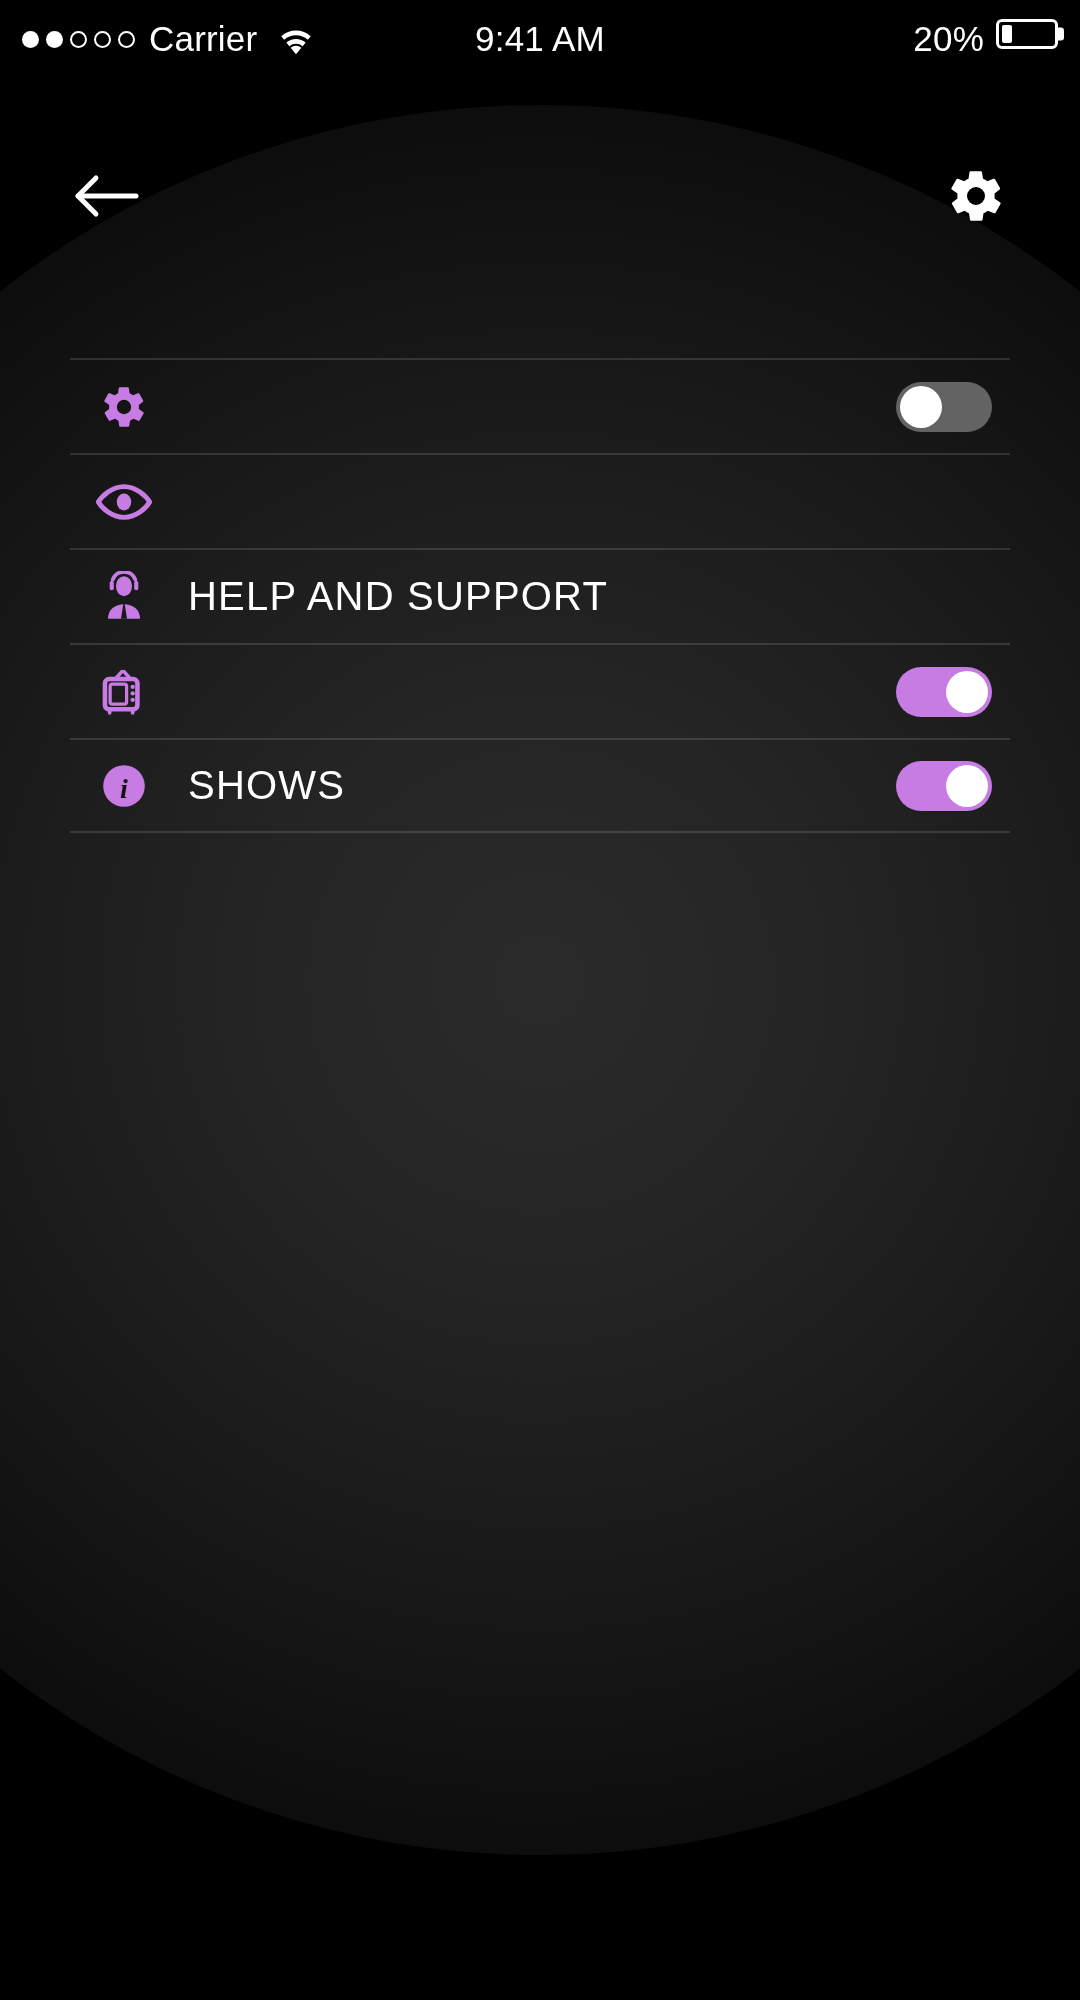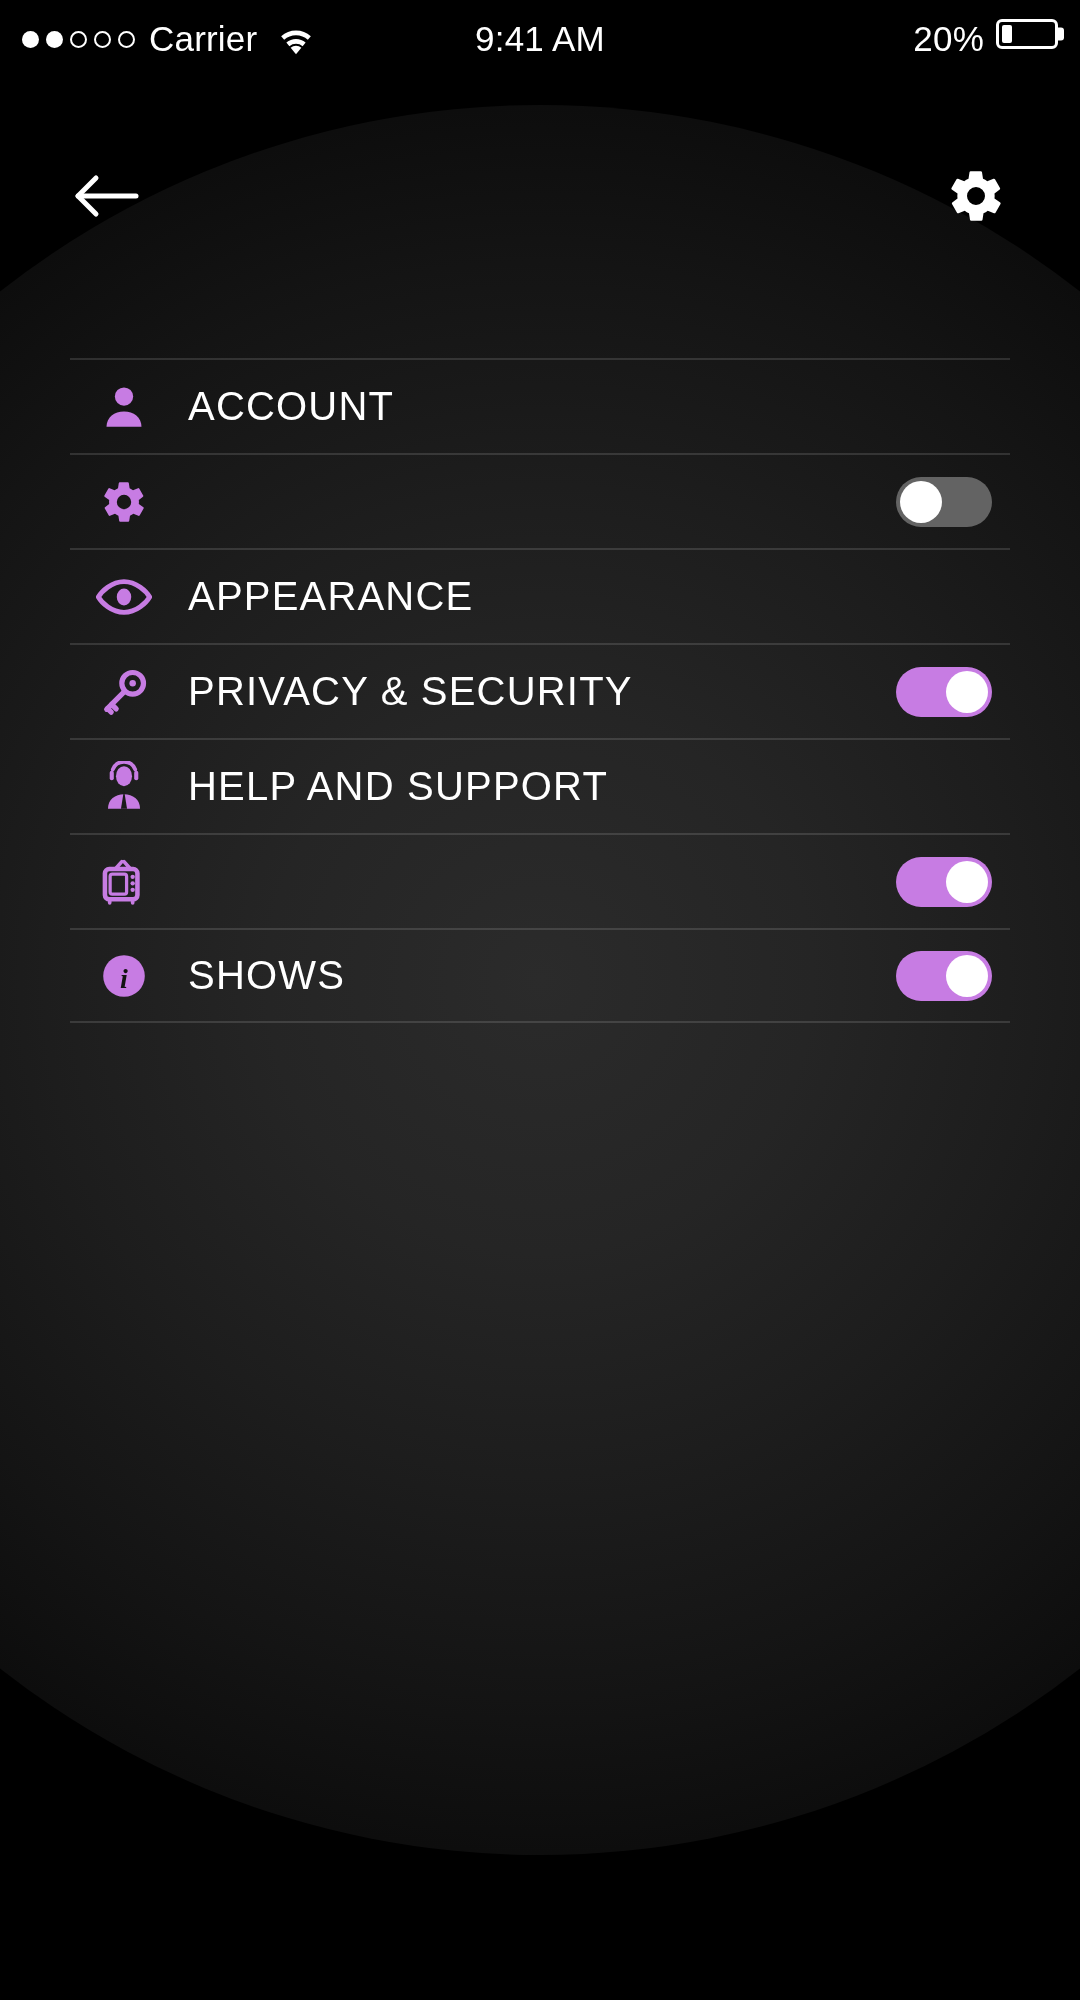--- a/index.html
+++ b/index.html
@@ -208,68 +208,42 @@
       <span>
         <svg width="60" height="60" viewBox="0 0 24 24">
           <path fill="#fff" d="M19.4 13a7.8 7.8 0 0 0 0-2l2.1-1.6a.5.5 0 0 0 .1-.6l-2-3.5a.5.5 0 0 0-.6-.2l-2.5 1a7.4 7.4 0 0 0-1.7-1l-.4-2.6a.5.5 0 0 0-.5-.4h-4a.5.5 0 0 0-.5.4l-.4 2.6a7.4 7.4 0 0 0-1.7 1l-2.5-1a.5.5 0 0 0-.6.2l-2 3.5a.5.5 0 0 0 .1.6L4.6 11a7.8 7.8 0 0 0 0 2l-2.1 1.6a.5.5 0 0 0-.1.6l2 3.5a.5.5 0 0 0 .6.2l2.5-1a7.4 7.4 0 0 0 1.7 1l.4 2.6a.5.5 0 0 0 .5.4h4a.5.5 0 0 0 .5-.4l.4-2.6a7.4 7.4 0 0 0 1.7-1l2.5 1a.5.5 0 0 0 .6-.2l2-3.5a.5.5 0 0 0-.1-.6zM12 15.6A3.6 3.6 0 1 1 15.6 12 3.6 3.6 0 0 1 12 15.6z"></path>
         </svg>
       </span>
     </div>
   </div>
 
   <div class="list">
 
-    <div class="row">
-      <span class="row-icon">
-        <svg width="50" height="50" viewBox="0 0 24 24">
-          <circle cx="12" cy="7" r="4.4" fill="#c77ce3"></circle>
-          <path d="M3.6 21.5c0-4.6 3.8-7.4 8.4-7.4s8.4 2.8 8.4 7.4z" fill="#c77ce3"></path>
-        </svg>
-      </span>
-      <span class="row-label">ACCOUNT</span>
-      <span class="spacer"></span>
-    </div>
 
     <div class="row">
       <span class="row-icon">
         <svg width="48" height="48" viewBox="0 0 24 24">
           <path fill="#c77ce3" d="M19.4 13a7.8 7.8 0 0 0 0-2l2.1-1.6a.5.5 0 0 0 .1-.6l-2-3.5a.5.5 0 0 0-.6-.2l-2.5 1a7.4 7.4 0 0 0-1.7-1l-.4-2.6a.5.5 0 0 0-.5-.4h-4a.5.5 0 0 0-.5.4l-.4 2.6a7.4 7.4 0 0 0-1.7 1l-2.5-1a.5.5 0 0 0-.6.2l-2 3.5a.5.5 0 0 0 .1.6L4.6 11a7.8 7.8 0 0 0 0 2l-2.1 1.6a.5.5 0 0 0-.1.6l2 3.5a.5.5 0 0 0 .6.2l2.5-1a7.4 7.4 0 0 0 1.7 1l.4 2.6a.5.5 0 0 0 .5.4h4a.5.5 0 0 0 .5-.4l.4-2.6a7.4 7.4 0 0 0 1.7-1l2.5 1a.5.5 0 0 0 .6-.2l2-3.5a.5.5 0 0 0-.1-.6zM12 15.6A3.6 3.6 0 1 1 15.6 12 3.6 3.6 0 0 1 12 15.6z"></path>
         </svg>
       </span>
       <span class="toggle off">
         <span class="knob"></span>
       </span>
     </div>
 
     <div class="row">
       <span class="row-icon">
         <svg width="56" height="56" viewBox="0 0 24 24">
           <path d="M12 5.4C6.6 5.4 2.4 9.6 1 12c1.4 2.4 5.6 6.6 11 6.6S21.6 14.4 23 12c-1.4-2.4-5.6-6.6-11-6.6z" fill="none" stroke="#c77ce3" stroke-width="2.1"></path>
           <ellipse cx="12" cy="12" rx="3.1" ry="3.6" fill="#c77ce3"></ellipse>
         </svg>
       </span>
-      <span class="row-label">APPEARANCE</span>
       <span class="spacer"></span>
     </div>
 
-    <div class="row">
-      <span class="row-icon">
-        <svg width="52" height="52" viewBox="0 0 24 24">
-          <circle cx="16" cy="8" r="5" fill="none" stroke="#c77ce3" stroke-width="2.4"></circle>
-          <circle cx="16" cy="8" r="1.5" fill="#c77ce3"></circle>
-          <path d="M12.4 11.6 L4 20" stroke="#c77ce3" stroke-width="2.4" stroke-linecap="round"></path>
-          <path d="M6.3 17.7 L8.4 19.8" stroke="#c77ce3" stroke-width="2.4" stroke-linecap="round"></path>
-          <path d="M4.4 19.6 L6.1 21.3" stroke="#c77ce3" stroke-width="2.4" stroke-linecap="round"></path>
-        </svg>
-      </span>
-      <span class="row-label">PRIVACY &amp; SECURITY</span>
-      <span class="toggle on">
-        <span class="knob"></span>
-      </span>
-    </div>
 
     <div class="row">
       <span class="row-icon">
         <svg width="52" height="52" viewBox="0 0 24 24">
           <ellipse cx="12" cy="7" rx="3.7" ry="4.6" fill="#c77ce3"></ellipse>
           <path d="M6.8 3.9a5.6 5.6 0 0 1 10.4 0" fill="none" stroke="#c77ce3" stroke-width="1.7" stroke-linecap="round"></path>
           <rect x="5.4" y="4.5" width="1.9" height="4.4" rx=".9" fill="#c77ce3"></rect>
           <rect x="16.7" y="4.5" width="1.9" height="4.4" rx=".9" fill="#c77ce3"></rect>
           <path d="M4.6 22c0-4.1 3.3-6.6 7.4-6.6S19.4 17.9 19.4 22z" fill="#c77ce3"></path>
           <path d="M12 13.4 L10.6 22 L12 22 L13.4 22 Z" fill="#1a1a1a"></path>

